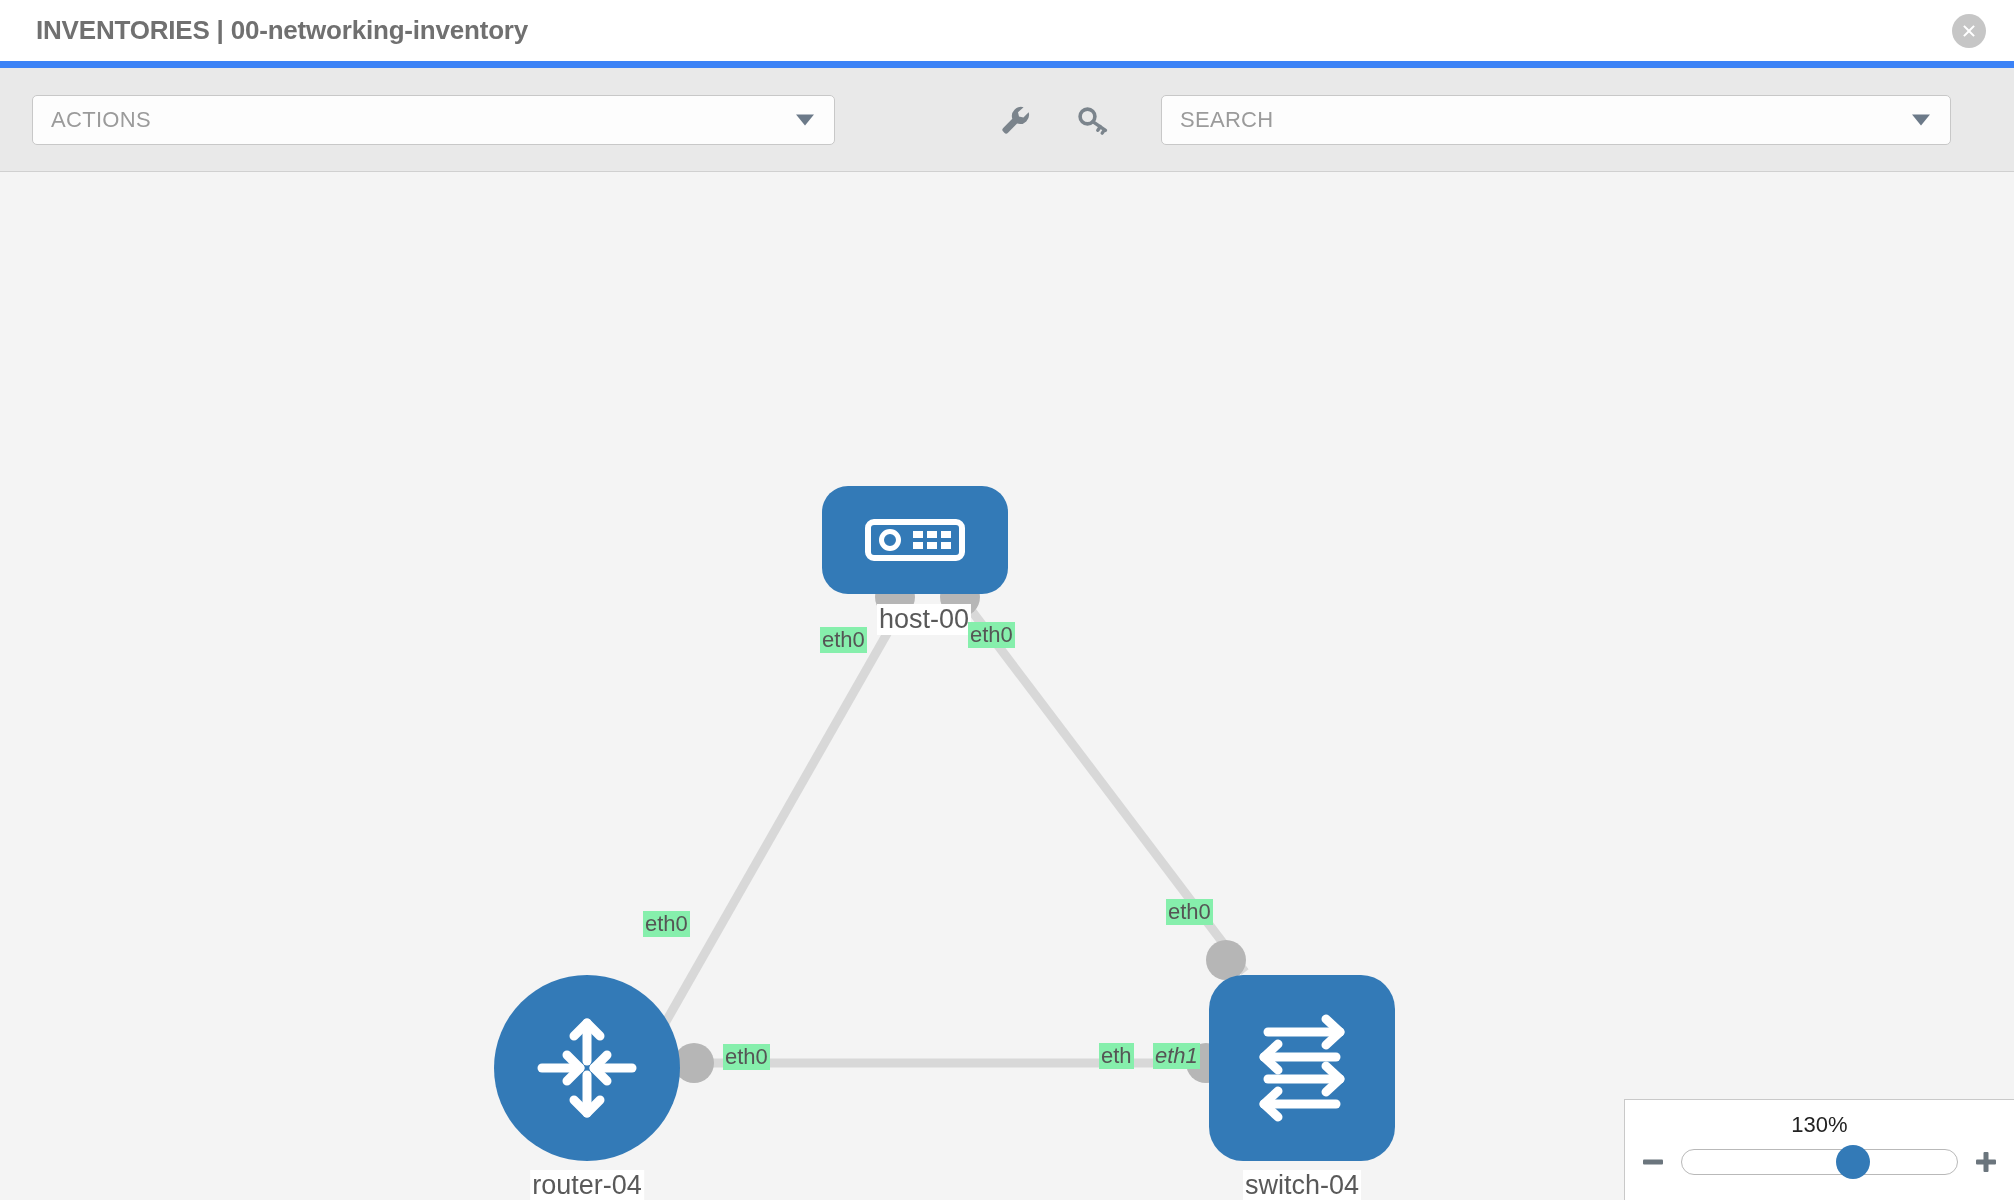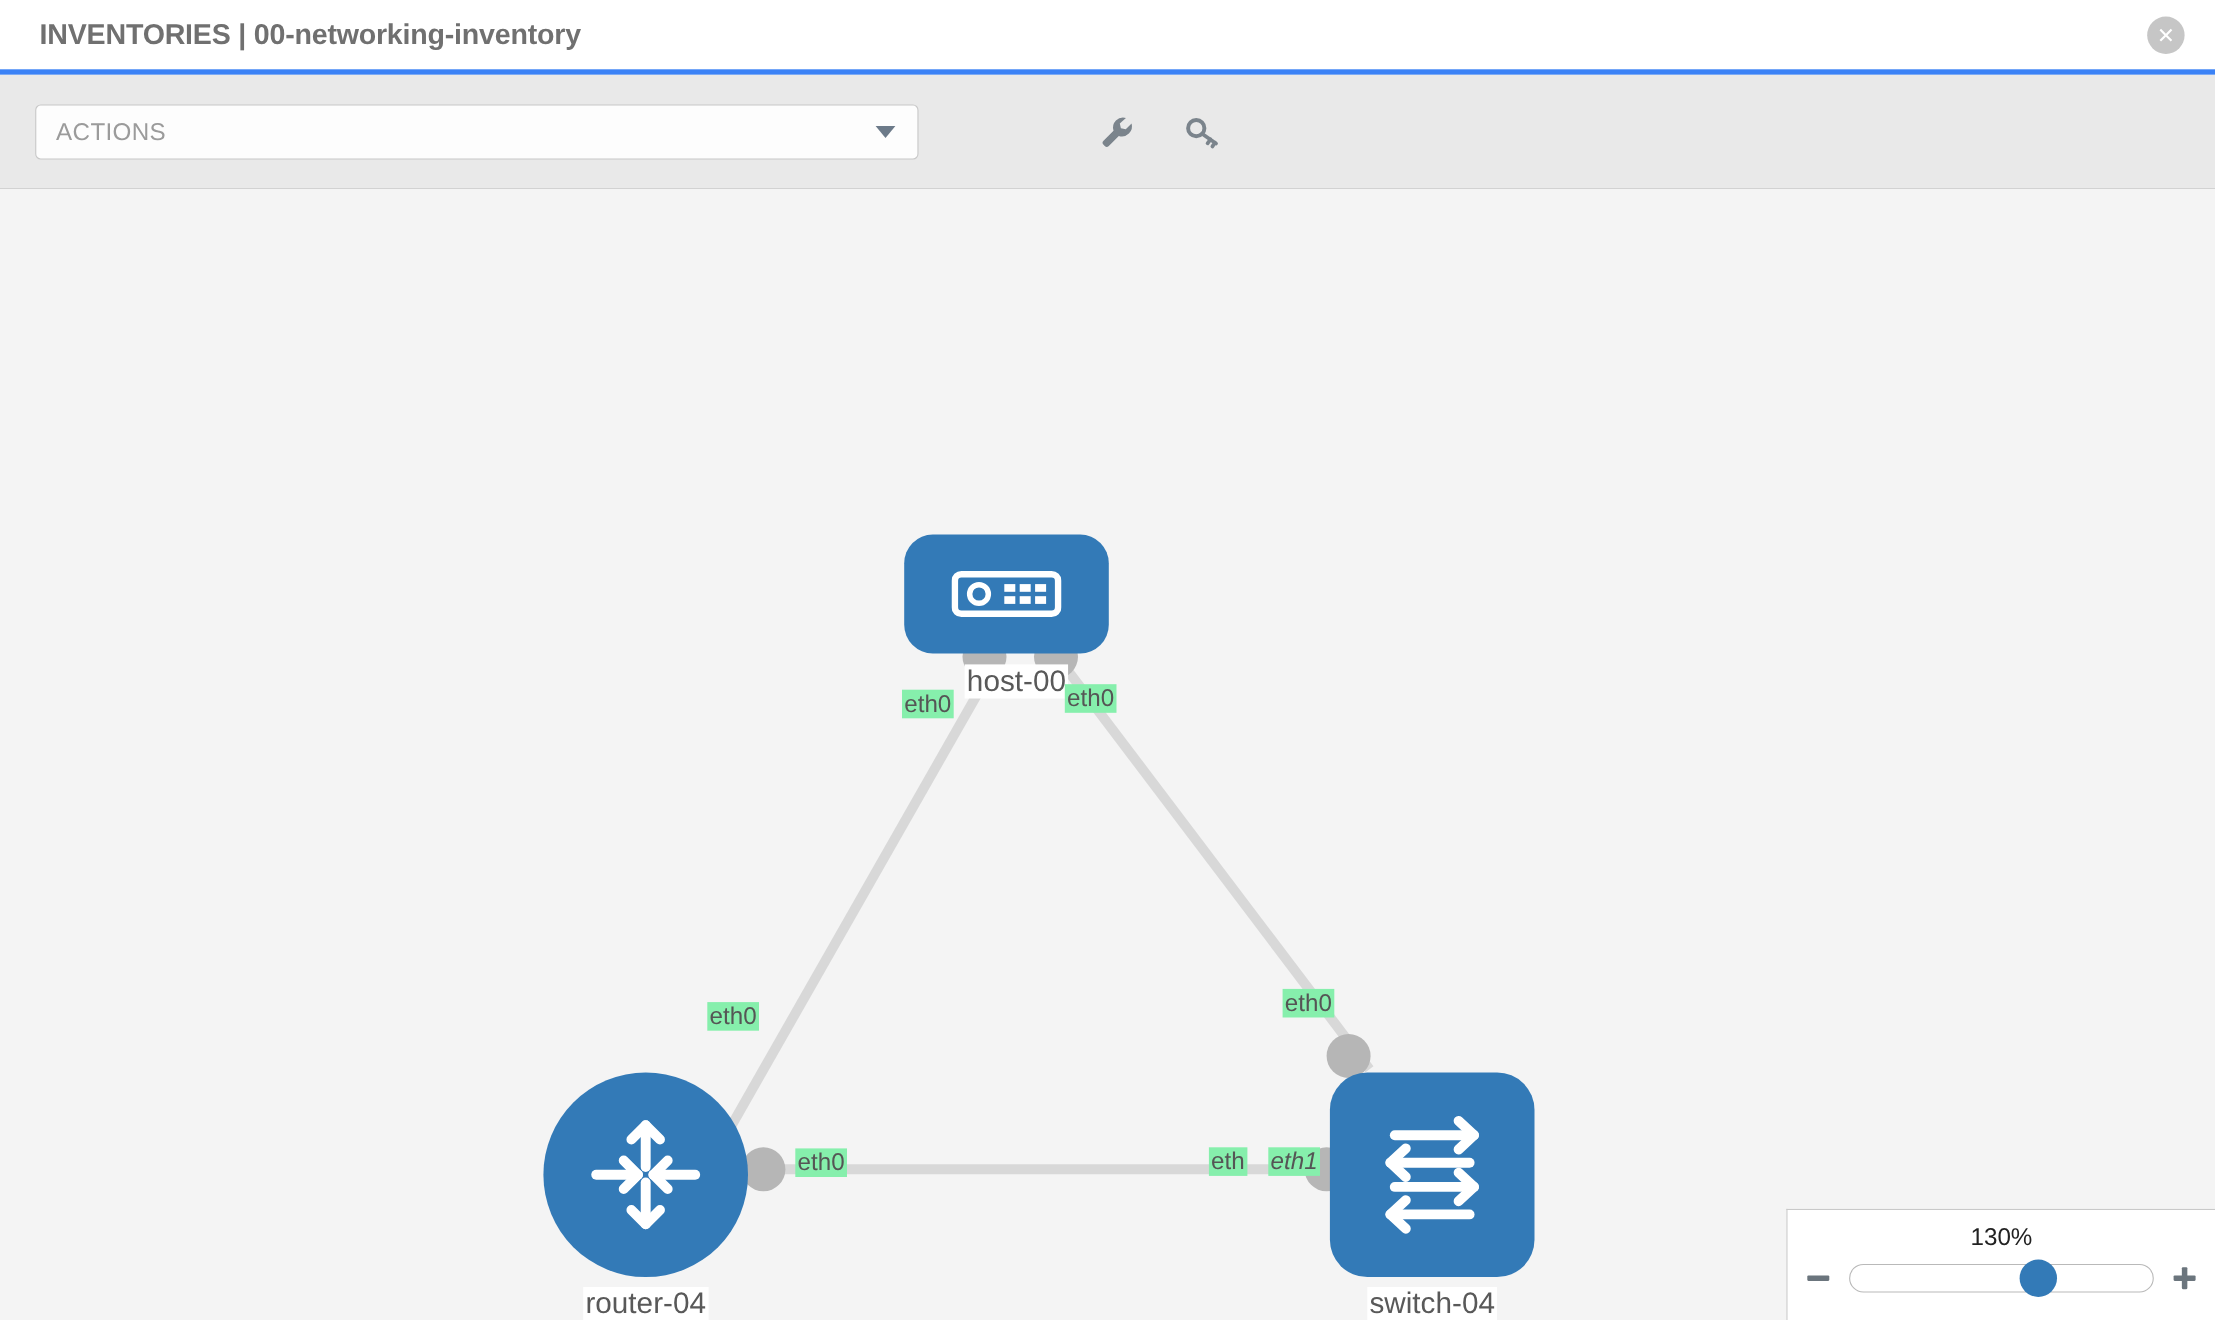--- a/index.html
+++ b/index.html
@@ -9,21 +9,21 @@
     overflow: hidden;
     font-family: "Liberation Sans", sans-serif;
     background: #ffffff;
   }
 
   
   .header {
     position: relative;
     height: 68px;
     background: #ffffff;
-    border-bottom: 5px solid #3b82f6;
+    border-bottom: 7px solid #3b82f6;
     display: flex;
     align-items: center;
     padding-left: 36px;
   }
   .page-title {
     font-size: 26px;
     font-weight: bold;
     color: #707070;
     letter-spacing: -0.2px;
     white-space: nowrap;
@@ -237,20 +237,24 @@
       </svg>
     </div>
     <div class="tool-icon">
       <svg width="36" height="36" viewBox="0 0 36 36">
         <circle cx="12.5" cy="14.5" r="7.4" fill="none" stroke="#7b848c" stroke-width="3.6"></circle>
         <path d="M17.8 19.6 L30.5 28.4 M25.5 24.6 L22.8 28.3 M29.6 27.6 L27.2 31.1" stroke="#7b848c" stroke-width="3.4" fill="none" stroke-linecap="round"></path>
       </svg>
     </div>
   </div>
 
+  <div class="search-box">
+    <span class="ph">SEARCH</span>
+    <span class="caret"></span>
+  </div>
 </div>
 
 <div class="canvas">
 
   <svg class="topology" viewBox="0 0 2014 1038">
     <line x1="905" y1="430" x2="660" y2="860" stroke="#d8d8d8" stroke-width="9"></line>
     <line x1="965" y1="430" x2="1245" y2="800" stroke="#d8d8d8" stroke-width="9"></line>
     <line x1="700" y1="891" x2="1205" y2="891" stroke="#d8d8d8" stroke-width="9"></line>
   </svg>
 

